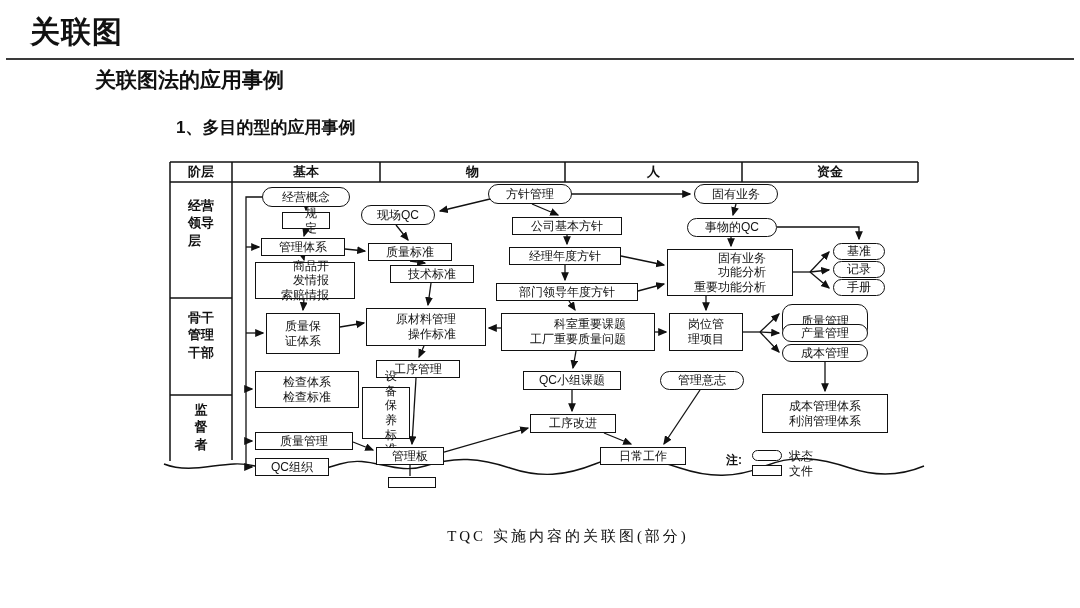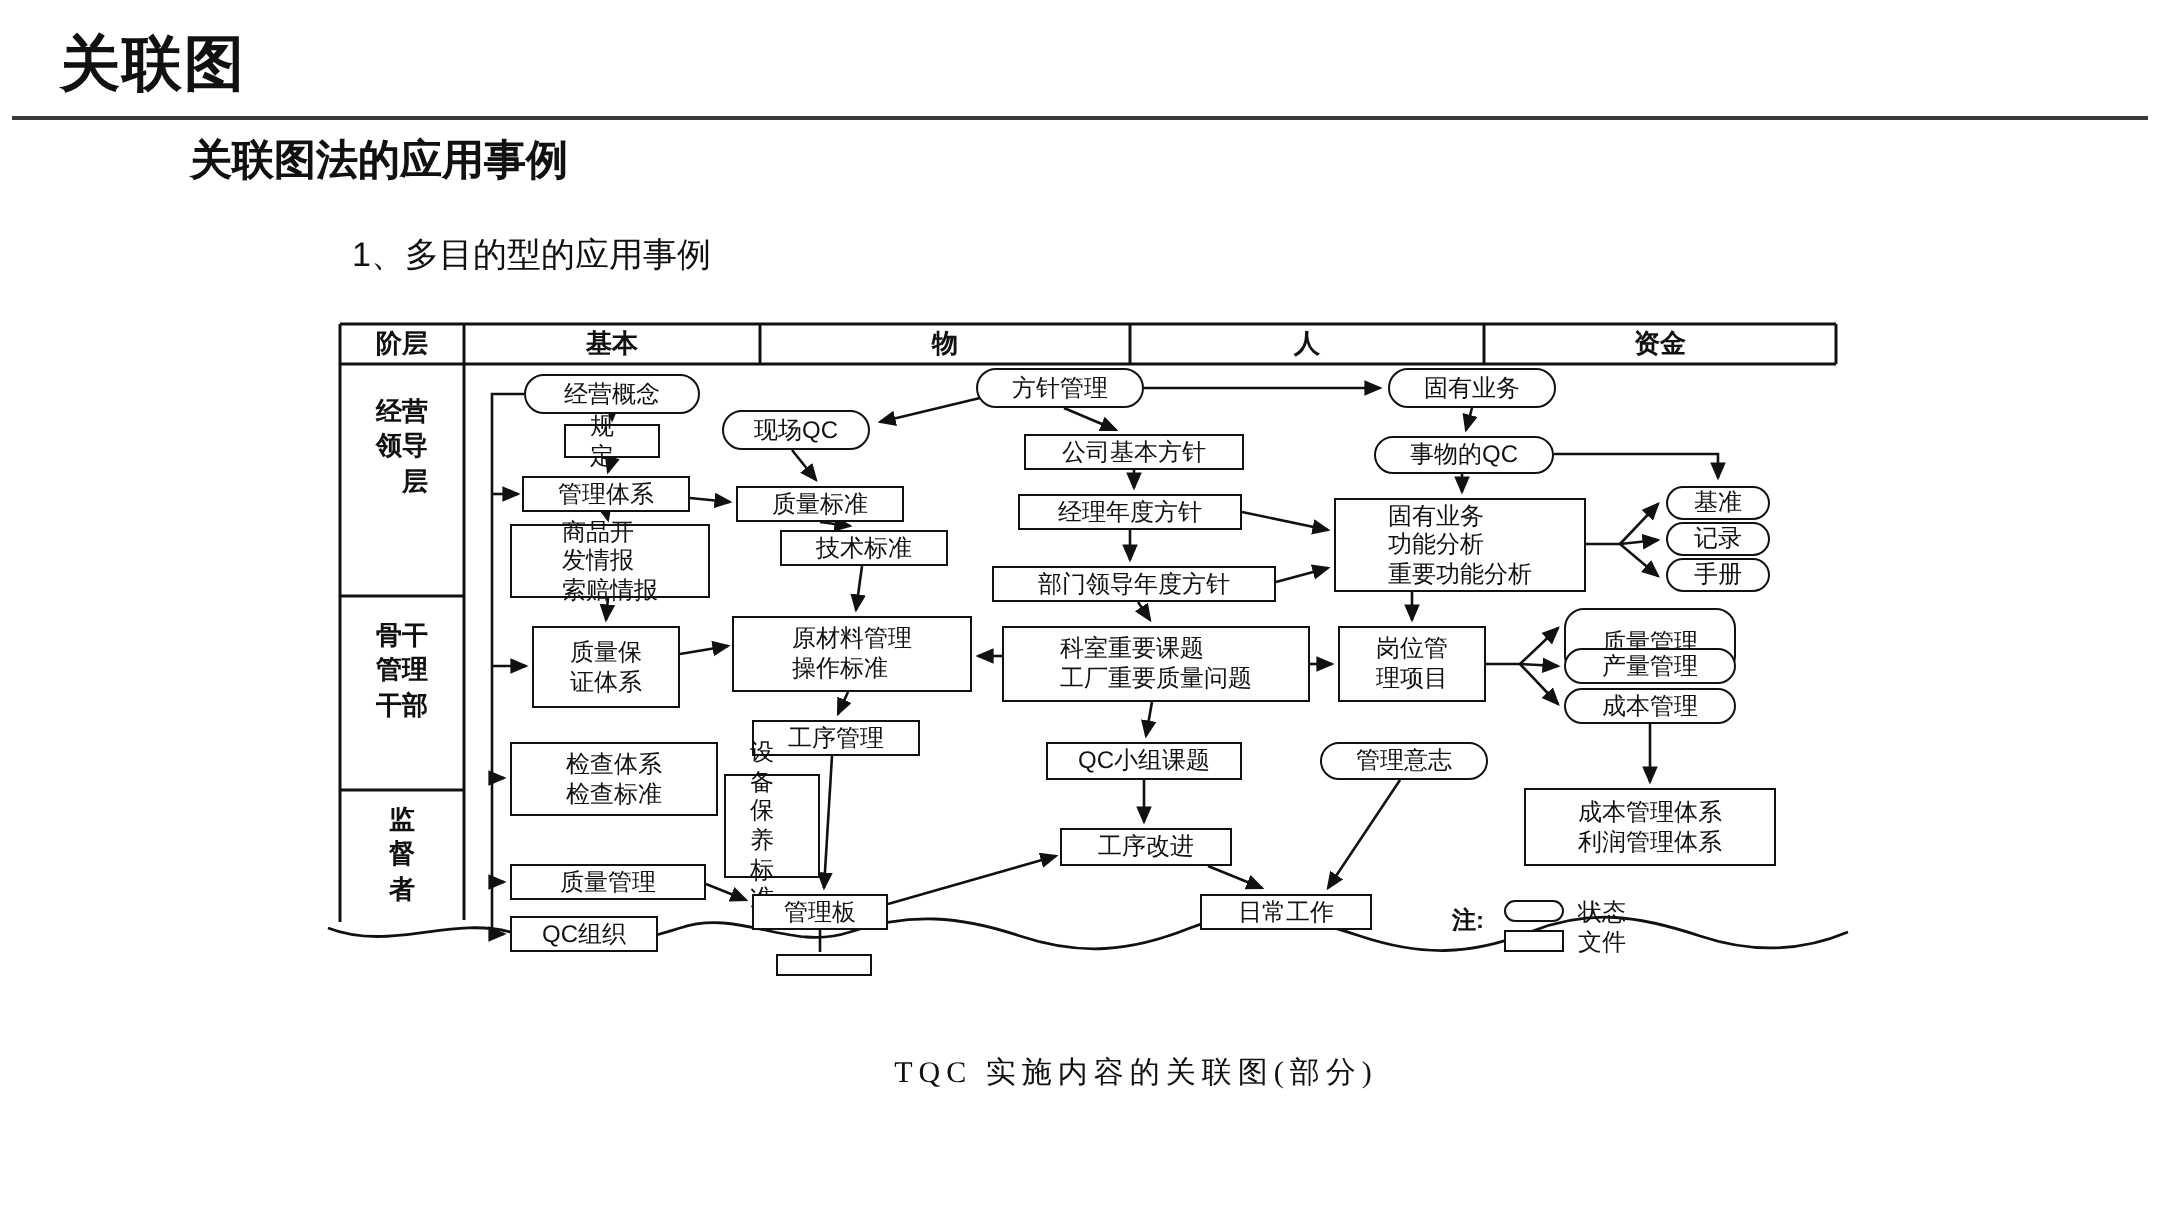--- a/index.html
+++ b/index.html
@@ -5,32 +5,32 @@
   html,body{margin:0;padding:0;}
   body{
     width:1080px;height:608px;position:relative;overflow:hidden;
     background:#ffffff;color:#111;
     font-family:"Liberation Sans","DejaVu Sans",sans-serif;
   }
   .abs{position:absolute;}
   .page-title{left:30px;top:12px;font-size:30px;font-weight:bold;letter-spacing:1px;}
   .title-rule{left:6px;top:58px;width:1068px;height:2px;background:#3a3a3a;}
   .subtitle{left:95px;top:66px;font-size:21px;font-weight:bold;}
-  .section-heading{left:176px;top:116px;font-size:17px;font-weight:normal;}
+  .section-heading{left:176px;top:116px;font-size:17px;font-weight:bold;}
   .caption{left:0;top:527px;width:1080px;text-align:center;font-size:15px;
     letter-spacing:3px;font-family:"Liberation Serif","DejaVu Serif",serif;padding-left:28px;}
   svg.layer{left:0;top:0;z-index:1;pointer-events:none;}
   .node{
     position:absolute;z-index:2;border:1.5px solid #111;background:#fff;
     font-size:12px;line-height:1.22;display:flex;align-items:center;justify-content:center;
-    text-align:left;white-space:pre-line;box-sizing:border-box;padding:0 12px;color:#111;
+    text-align:right;white-space:pre-line;box-sizing:border-box;padding:0 12px;color:#111;
   }
   .node.r{border-radius:10px;}
   .hdr{position:absolute;z-index:2;font-size:13px;font-weight:bold;display:flex;
-    align-items:center;justify-content:center;text-align:right;white-space:pre-line;line-height:1.35;}
+    align-items:center;justify-content:center;text-align:left;white-space:pre-line;line-height:1.35;}
   .legend-label{position:absolute;z-index:2;font-size:12px;}
   .legend-sym{position:absolute;z-index:2;border:1.5px solid #111;background:#fff;box-sizing:border-box;}
   .legend-sym.r{border-radius:6px;}
 </style>
 </head>
 <body>
 
 <div class="abs page-title">关联图</div>
 <div class="abs title-rule"></div>
 <div class="abs subtitle">关联图法的应用事例</div>

